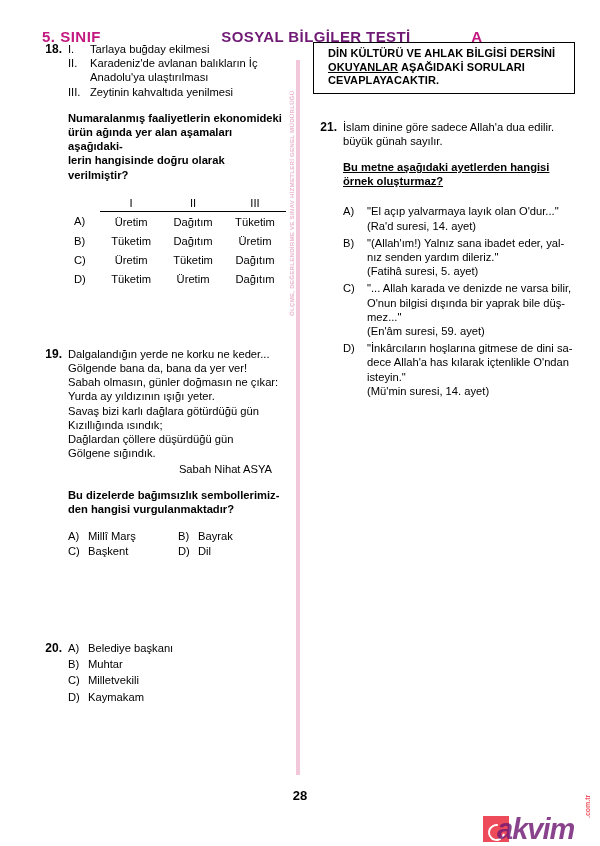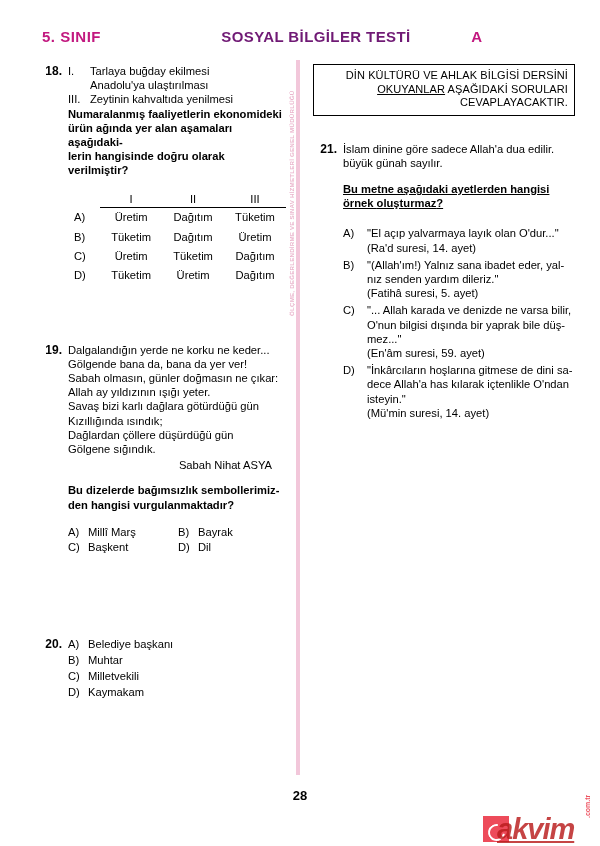--- a/index.html
+++ b/index.html
@@ -54,21 +54,21 @@
     right: 38px;
     top: 0;
     font-size: 15px;
     font-weight: bold;
     color: #c2187f;
   }
 
   
   .col {
     position: absolute;
-    top: 64px;
+    top: 42px;
   }
   .col-left { left: 38px; width: 248px; }
   .col-right { left: 313px; width: 262px; }
 
   .divider {
     position: absolute;
     left: 296px;
     top: 60px;
     width: 4px;
     height: 715px;
@@ -197,24 +197,24 @@
     top: 0;
   }
   .src {
     text-align: left;
     padding-right: 2px;
   }
 
   
   .notice {
     border: 1.4px solid #000;
-    padding: 4px 6px 5px 6px;
-    text-align: right;
+    padding: 4px 6px 5px 14px;
+    text-align: left;
     font-size: 11px;
-    font-weight: normal;
+    font-weight: bold;
     line-height: 13.5px;
     letter-spacing: 0.1px;
   }
 
   
   .page-num {
     position: absolute;
     left: 0;
     top: 788px;
     width: 600px;
@@ -252,23 +252,22 @@
     transform: rotate(-35deg);
   }
   .logo-text {
     position: absolute;
     left: 14px;
     top: -1px;
     font-size: 29px;
     font-weight: bold;
     font-style: italic;
     letter-spacing: -1px;
-    color: #b91c1c;
+    color: #701a75;
     opacity: 0.82;
-    text-decoration: underline;
   }
   .logo-tld {
     position: absolute;
     left: 101px;
     top: 4px;
     font-size: 7px;
     font-weight: bold;
     color: #e8192c;
     opacity: 0.75;
     transform: rotate(-90deg);
@@ -294,30 +293,34 @@
 
     <div class="q">
       <div class="q-num">18.</div>
       <div class="q-body">
         <div class="roman-list">
           <div class="roman-row">
             <span class="rn">I.</span>
             <span>Tarlaya buğday ekilmesi</span>
           </div>
           <div class="roman-row">
+            <span class="rn">II.</span>
+            <span>Karadeniz'de avlanan balıkların İç</span>
+          </div>
+          <div class="roman-row">
             <span class="rn"></span>
             <span>Anadolu'ya ulaştırılması</span>
           </div>
           <div class="roman-row">
             <span class="rn">III.</span>
             <span>Zeytinin kahvaltıda yenilmesi</span>
           </div>
         </div>
 
-        <div class="stem" style="">
+        <div class="stem" style="margin-top:12px;">
           <div>Numaralanmış faaliyetlerin ekonomideki</div>
           <div>ürün ağında yer alan aşamaları aşağıdaki-</div>
           <div>lerin hangisinde doğru olarak verilmiştir?</div>
         </div>
 
         <table class="ans-table">
           <tbody>
               <tr>
             <th class="lbl"></th>
             <th>I</th>
@@ -353,21 +356,21 @@
       </div>
     </div>
 
     <div class="q" style="margin-top:58px;">
       <div class="q-num">19.</div>
       <div class="q-body">
         <div class="poem">
           <div>Dalgalandığın yerde ne korku ne keder...</div>
           <div>Gölgende bana da, bana da yer ver!</div>
           <div>Sabah olmasın, günler doğmasın ne çıkar:</div>
-          <div>Allah ay yıldızının ışığı yeter.</div>
+          <div>Yurda ay yıldızının ışığı yeter.</div>
           <div>Savaş bizi karlı dağlara götürdüğü gün</div>
           <div>Kızıllığında ısındık;</div>
           <div>Dağlardan çöllere düşürdüğü gün</div>
           <div>Gölgene sığındık.</div>
         </div>
         <div class="poem-author">Sabah Nihat ASYA</div>
 
         <div class="stem" style="margin-top:11px;">
           <div>Bu dizelerde bağımsızlık sembollerimiz-</div>
           <div>den hangisi vurgulanmaktadır?</div>

